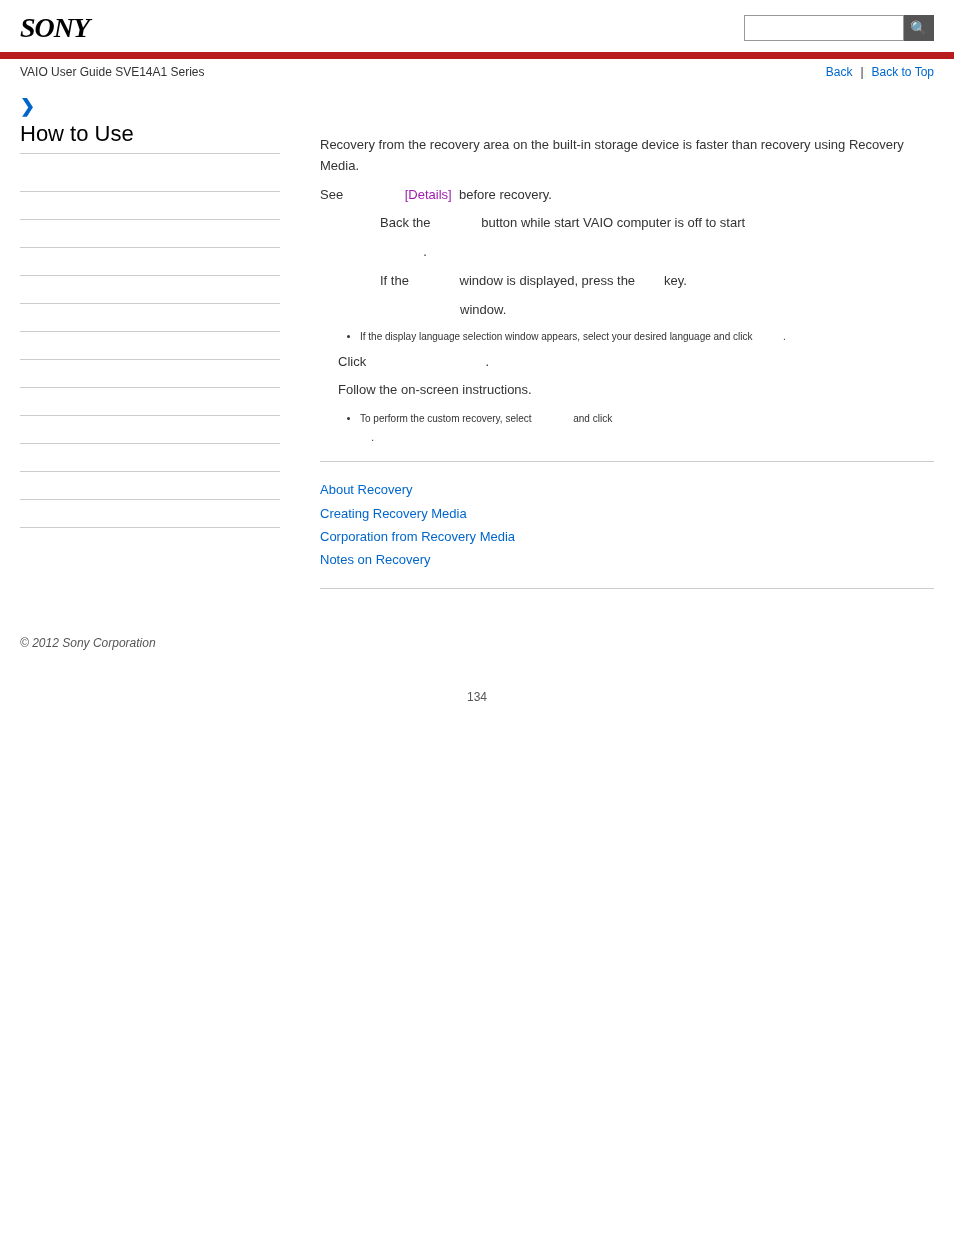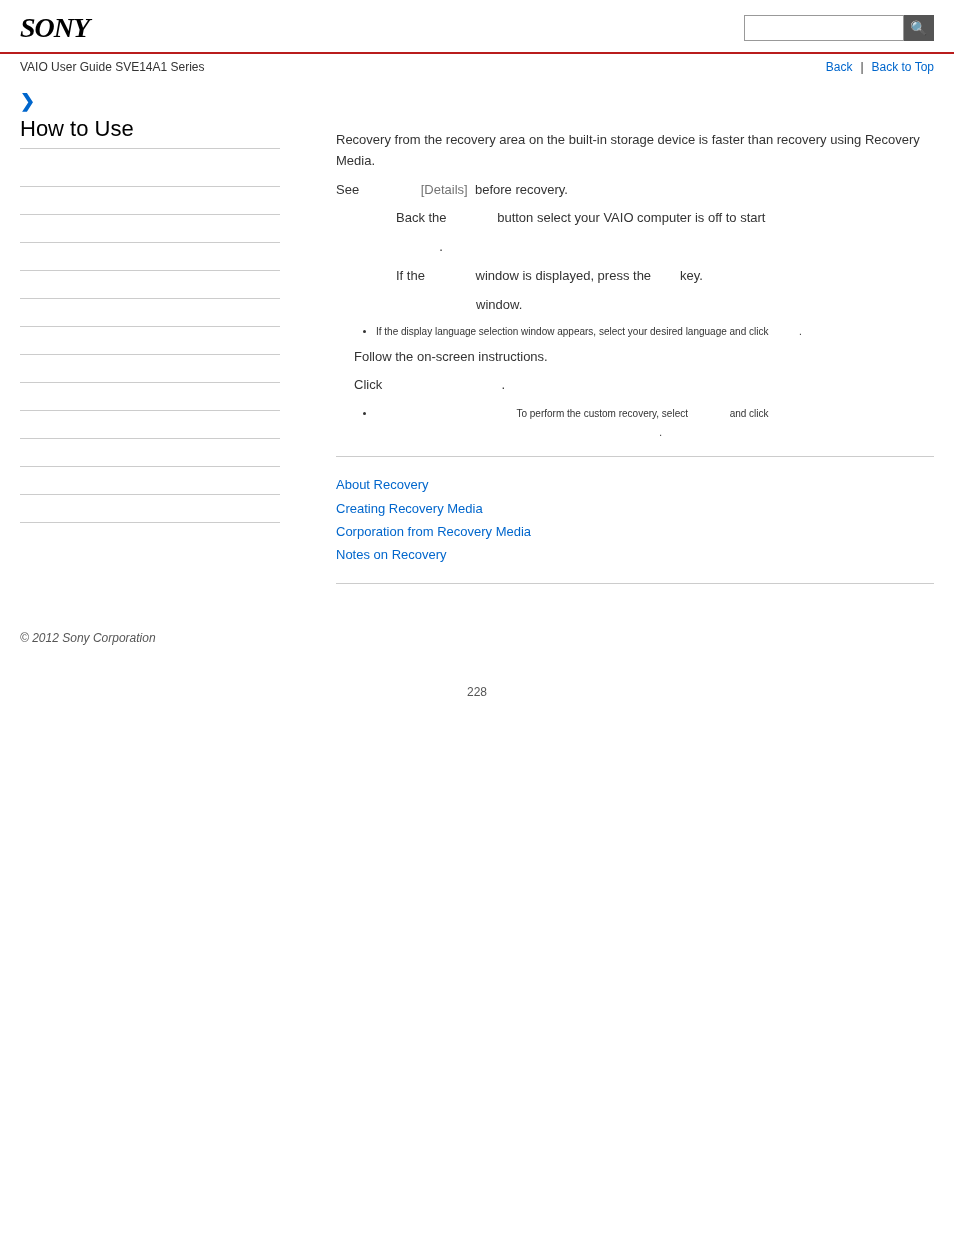--- a/index.html
+++ b/index.html
@@ -11,21 +11,21 @@
       width: 954px;
       min-height: 1235px;
     }
 
     
     .header {
       display: flex;
       align-items: center;
       justify-content: space-between;
       padding: 12px 20px 8px 20px;
-      border-bottom: 2px solid #b91c1c;
+      border-bottom: 7px solid #b91c1c;
     }
     .sony-logo {
       font-size: 28px;
       font-weight: 900;
       font-style: italic;
       letter-spacing: -1px;
       color: #000;
       font-family: Georgia, serif;
     }
     .search-area {
@@ -80,21 +80,21 @@
     .breadcrumb-arrow {
       color: #0066cc;
       font-size: 18px;
       font-weight: bold;
     }
 
     
     .main-layout {
       display: flex;
       padding: 0 20px;
-      gap: 16px;
+      gap: 0;
     }
 
     
     .sidebar {
       width: 280px;
       flex-shrink: 0;
       padding-right: 20px;
     }
     .sidebar-title {
       font-size: 22px;
@@ -122,21 +122,21 @@
       font-size: 13px;
       line-height: 1.6;
       color: #333;
       margin-bottom: 8px;
     }
     .content-indent {
       padding-left: 60px;
       margin-bottom: 6px;
     }
     .inline-link {
-      color: #737373;
+      color: #a21caf;
       text-decoration: none;
       padding-left: 11px;
     }
     .bullet-list {
       margin-left: 40px;
       margin-bottom: 8px;
     }
     .bullet-item {
       list-style-type: disc;
       margin-bottom: 4px;
@@ -235,21 +235,21 @@
       <span>See</span>
       &nbsp;&nbsp;&nbsp;&nbsp;&nbsp;&nbsp;&nbsp;&nbsp;&nbsp;&nbsp;&nbsp;&nbsp;
       <a href="#" class="inline-link">[Details]</a>
       &nbsp;<span>before recovery.</span>
     </p>
 
     <div class="content-indent">
       <p class="content-text">
         <span>Back the</span>
         &nbsp;&nbsp;&nbsp;&nbsp;&nbsp;&nbsp;&nbsp;&nbsp;&nbsp;&nbsp;&nbsp;&nbsp;
-        <span>button select your VAIO computer is off to start</span>
+        <span>button while start VAIO computer is off to start</span>
       </p>
       <p class="content-text" style="margin-top:2px;">&nbsp;&nbsp;&nbsp;&nbsp;&nbsp;&nbsp;&nbsp;&nbsp;&nbsp;&nbsp;&nbsp;&nbsp;.</p>
     </div>
 
     <div class="content-indent">
       <p class="content-text">
         <span>If the</span>
         &nbsp;&nbsp;&nbsp;&nbsp;&nbsp;&nbsp;&nbsp;&nbsp;&nbsp;&nbsp;&nbsp;&nbsp;
         <span>window is displayed, press the</span>
         &nbsp;&nbsp;&nbsp;&nbsp;&nbsp;&nbsp;
@@ -263,31 +263,31 @@
     <ul class="bullet-list">
       <li class="bullet-item">
         <span>If the display language selection window appears, select your desired language and click</span>
         &nbsp;&nbsp;&nbsp;&nbsp;&nbsp;&nbsp;&nbsp;&nbsp;&nbsp;
         <span>.</span>
       </li>
     </ul>
 
     <p class="content-text">
       &nbsp;&nbsp;&nbsp;&nbsp;
-      <span>Follow the on-screen instructions.</span>
-    </p>
-
-    <p class="content-text">
-      &nbsp;&nbsp;&nbsp;&nbsp;
       <span>Click</span>
       &nbsp;&nbsp;&nbsp;&nbsp;&nbsp;&nbsp;&nbsp;&nbsp;&nbsp;&nbsp;&nbsp;&nbsp;&nbsp;&nbsp;&nbsp;&nbsp;&nbsp;&nbsp;&nbsp;&nbsp;&nbsp;&nbsp;&nbsp;&nbsp;&nbsp;&nbsp;&nbsp;&nbsp;&nbsp;&nbsp;&nbsp;
       <span>.</span>
     </p>
 
-    <ul class="bullet-list" style="margin-top:10px;text-align:center;">
+    <p class="content-text">
+      &nbsp;&nbsp;&nbsp;&nbsp;
+      <span>Follow the on-screen instructions.</span>
+    </p>
+
+    <ul class="bullet-list" style="margin-top:10px;">
       <li class="bullet-item">
         <span>To perform the custom recovery, select</span>
         &nbsp;&nbsp;&nbsp;&nbsp;&nbsp;&nbsp;&nbsp;&nbsp;&nbsp;&nbsp;&nbsp;&nbsp;&nbsp;
         <span>and click</span>
         &nbsp;&nbsp;&nbsp;&nbsp;&nbsp;&nbsp;&nbsp;&nbsp;
       </li>
       <li class="bullet-item" style="list-style:none; padding-left: 0;">
         &nbsp;&nbsp;&nbsp;&nbsp;<span>.</span>
       </li>
     </ul>
@@ -303,13 +303,13 @@
 
     <hr class="divider-bottom">
 
   </div>
 </div>
 
 <div class="footer">
   <span class="copyright">© 2012 Sony Corporation</span>
 </div>
 
-<div class="page-number">228</div>
+<div class="page-number">134</div>
 
 </body></html>

